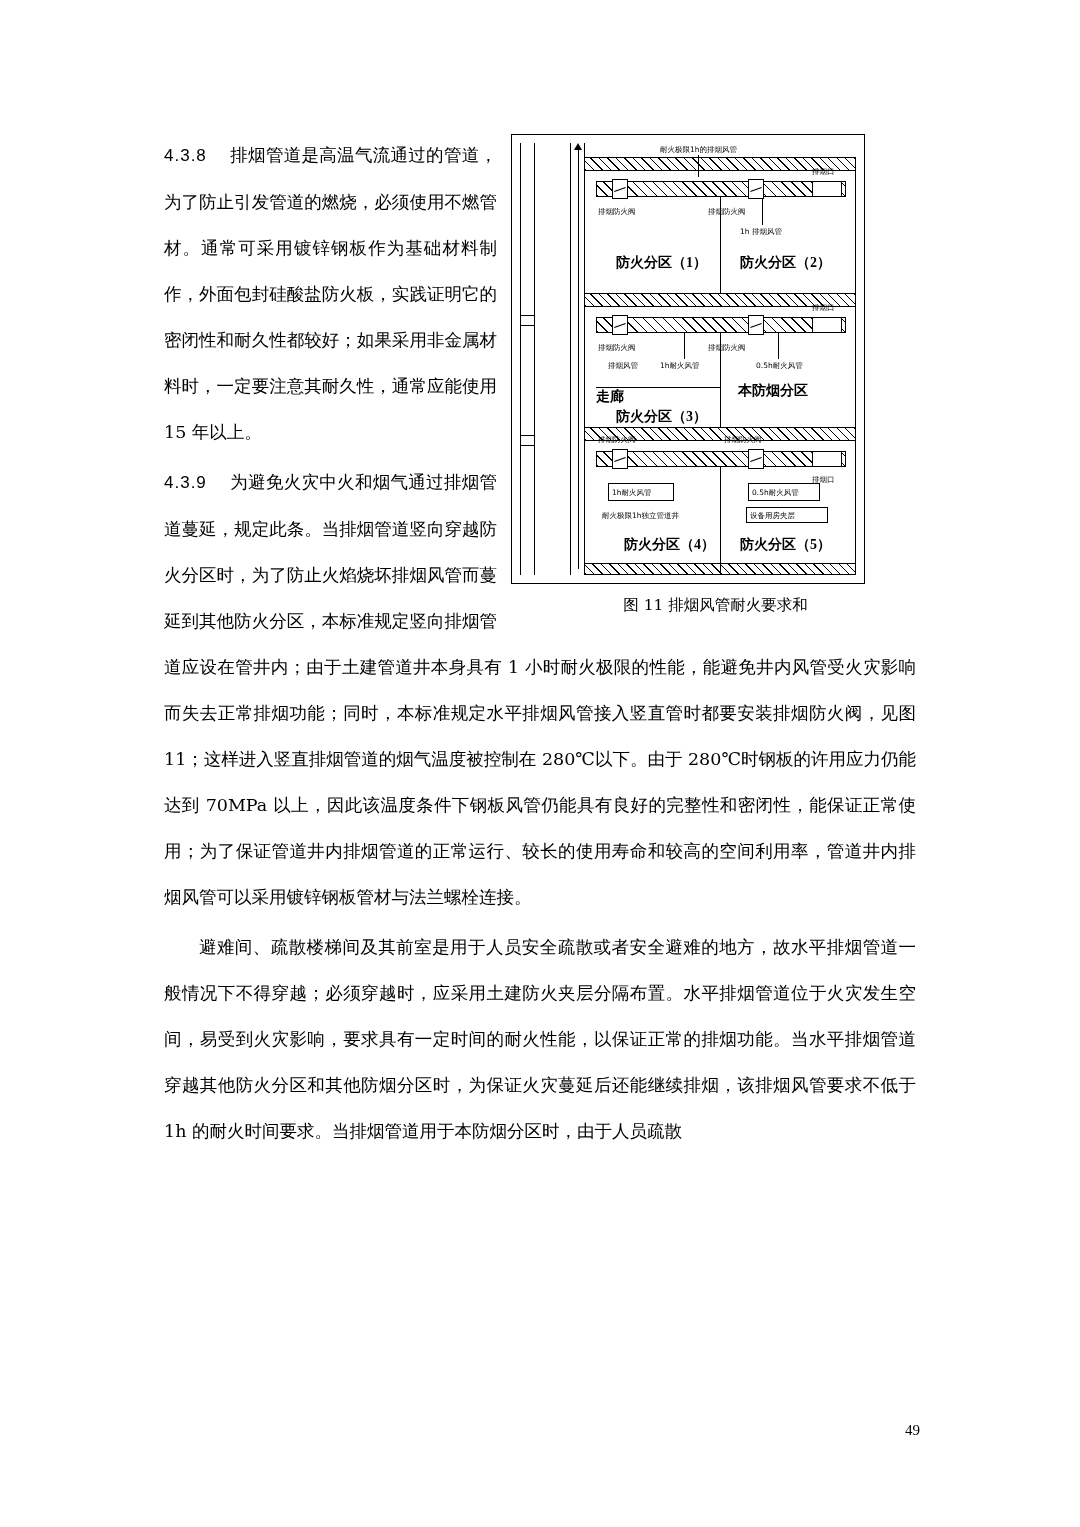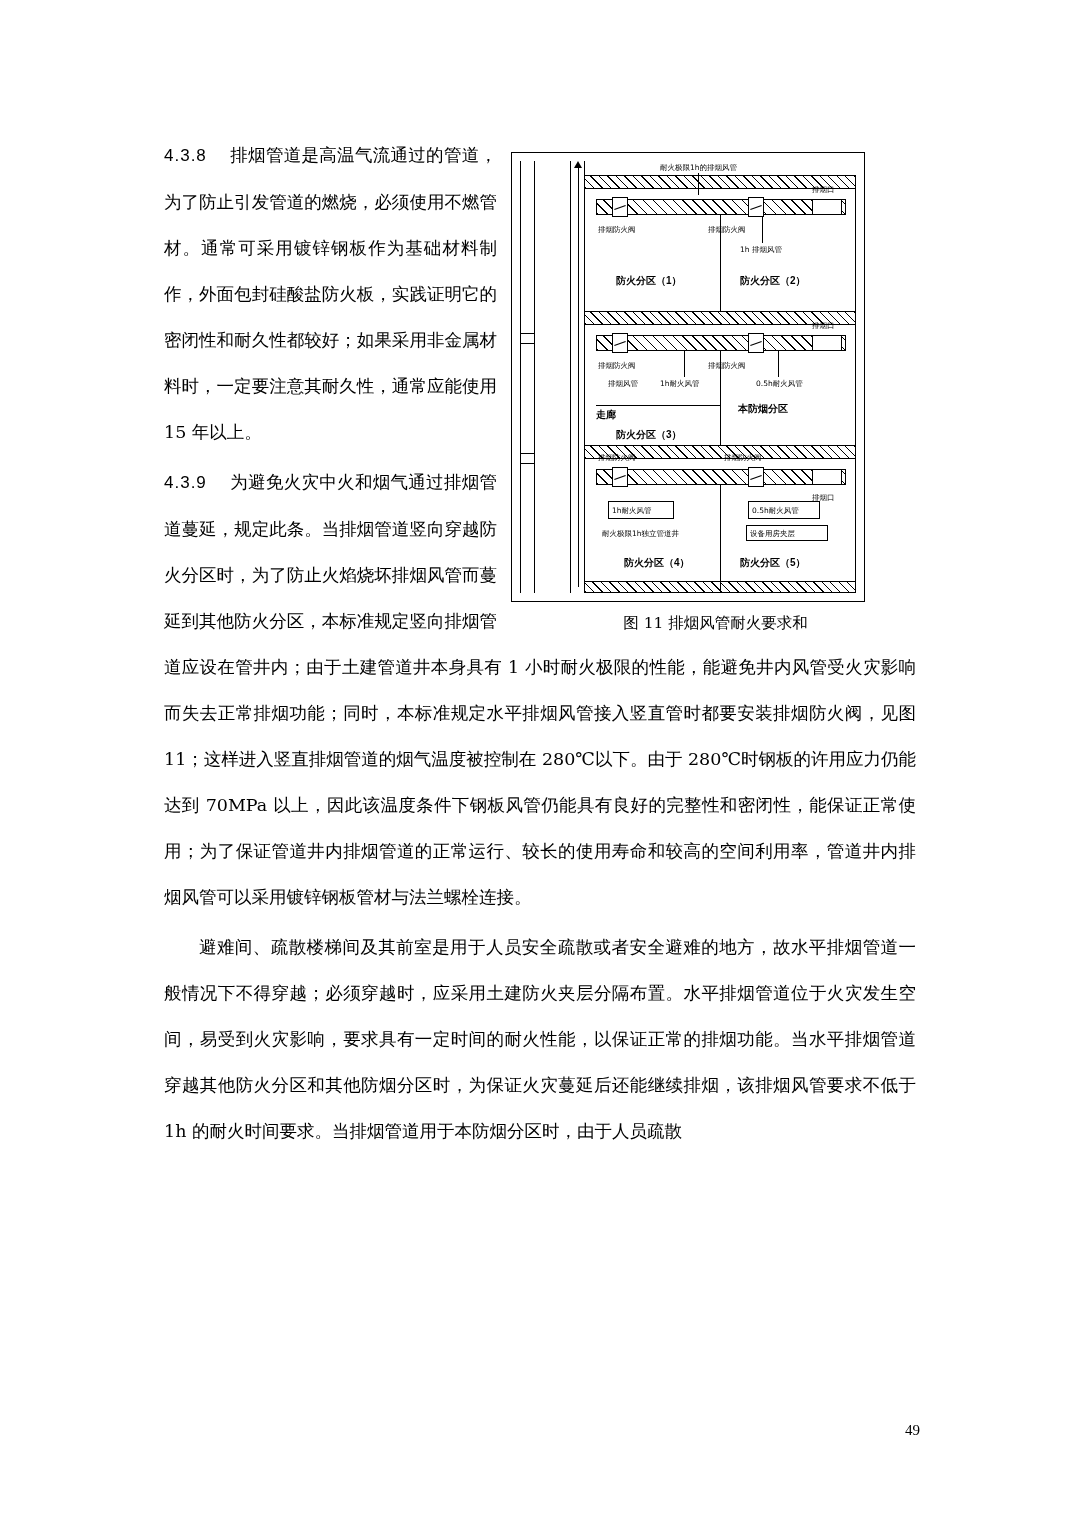--- a/index.html
+++ b/index.html
@@ -37,21 +37,21 @@
   .indent { text-indent: 2em; }
   .sec-num {
     font-family: "Liberation Sans", sans-serif;
     font-size: 17px;
     letter-spacing: 1px;
   }
   
   .figure {
     float: right;
     width: 409px;
-    margin: 24px 0 4px 14px;
+    margin: 6px 0 4px 14px;
   }
   .fig-frame {
     position: relative;
     width: 352px;
     height: 448px;
     border: 1px solid #000;
     background: #fff;
     overflow: hidden;
   }
   .fig-caption {
@@ -85,22 +85,22 @@
   .lbl {
     position: absolute;
     font-size: 7.5px;
     font-family: "DejaVu Sans", "Liberation Sans", sans-serif;
     line-height: 9px;
     white-space: nowrap;
     color: #000;
   }
   .lbl-b {
     position: absolute;
-    font-size: 10px;
-    font-family: Liberation Sans, sans-serif;
+    font-size: 14px;
+    font-family: Liberation Serif, serif;
     font-weight: bold;
     line-height: 11px;
     white-space: nowrap;
     color: #000;
   }
   .arrow-up {
     position: absolute;
     width: 0; height: 0;
     border-left: 4px solid transparent;
     border-right: 4px solid transparent;

